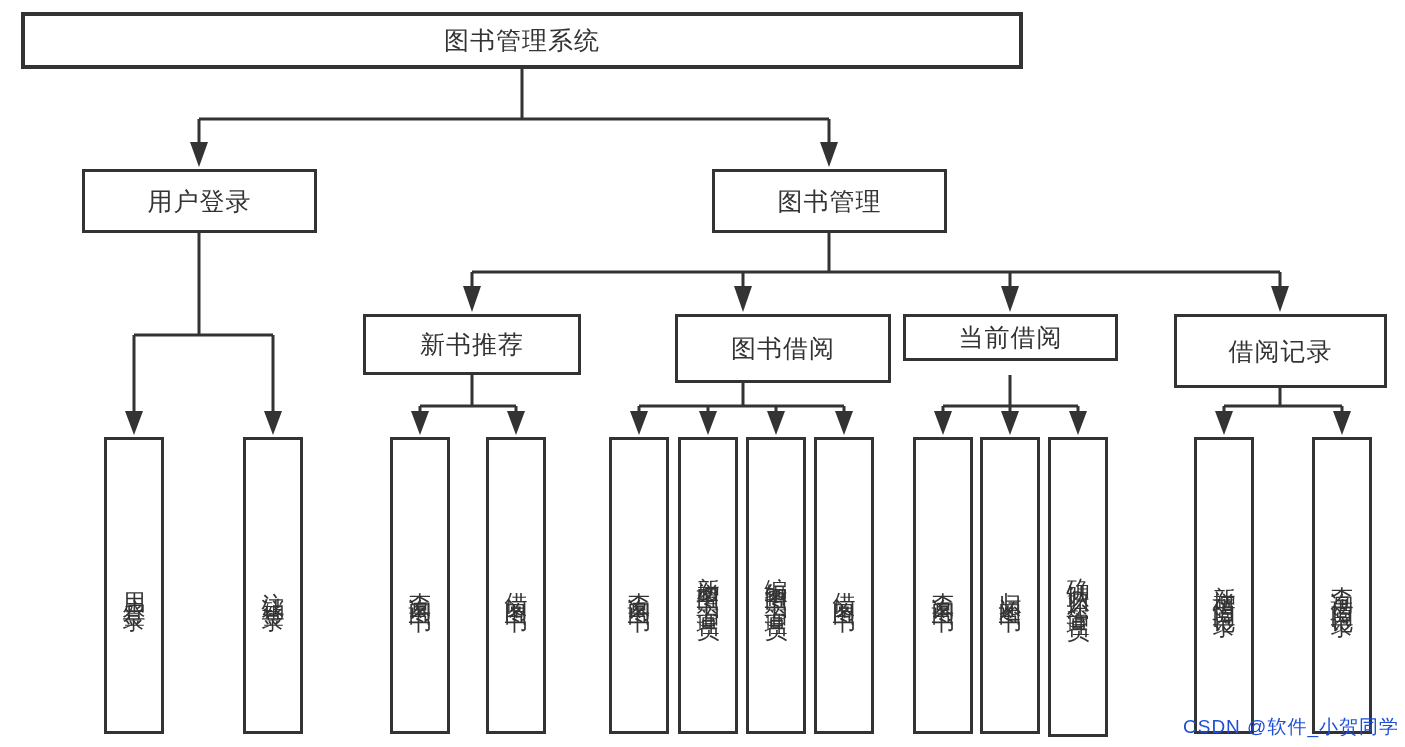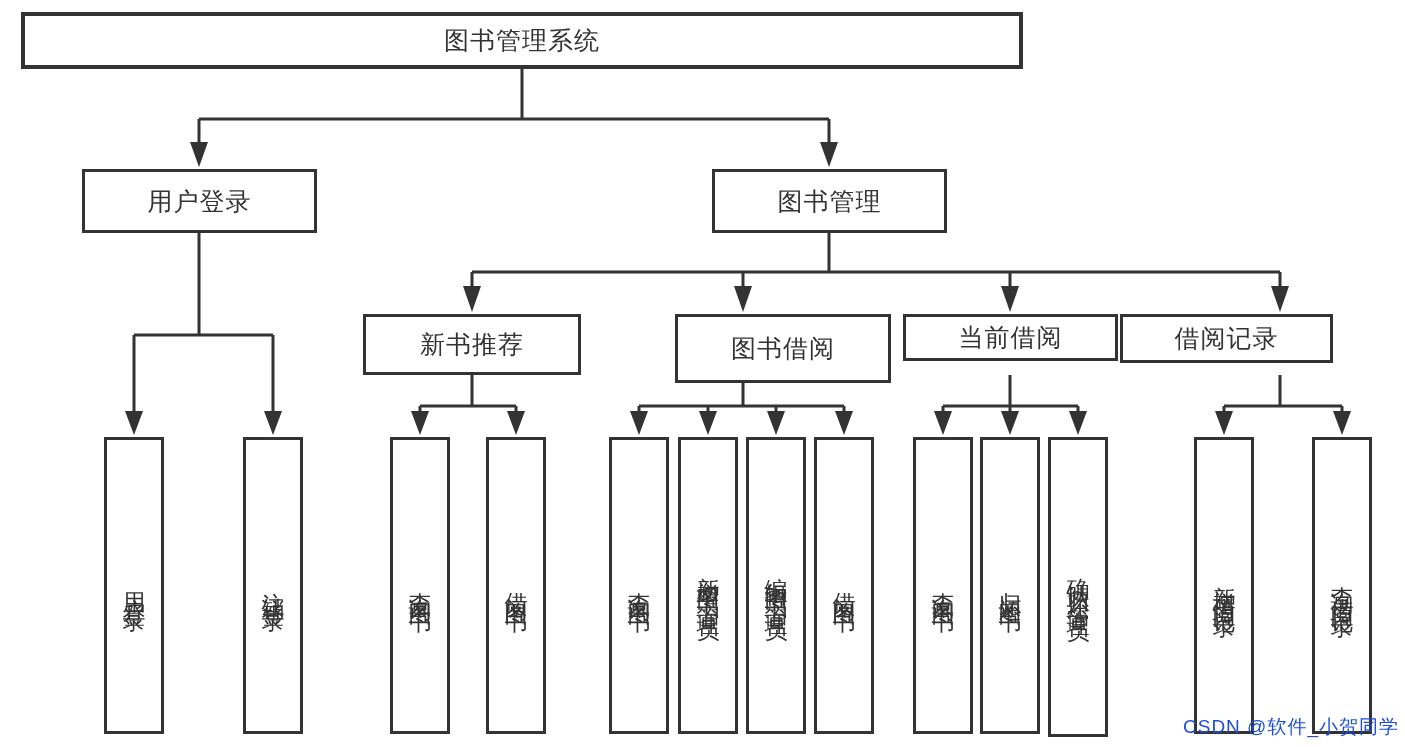--- a/index.html
+++ b/index.html
@@ -79,21 +79,21 @@
 
   <div class="node h" style="left:363px;top:314px;width:218px;height:61px;">
     <span class="lbl">新书推荐</span>
   </div>
   <div class="node h" style="left:635px;top:314px;width:216px;height:69px;margin-left:40px;">
     <span class="lbl">图书借阅</span>
   </div>
   <div class="node h" style="left:903px;top:314px;width:215px;height:47px;">
     <span class="lbl">当前借阅</span>
   </div>
-  <div class="node h" style="left:1120px;top:314px;width:213px;height:49px;">
+  <div class="node h" style="left:1174px;top:314px;width:213px;height:74px;">
     <span class="lbl">借阅记录</span>
   </div>
 
   <div class="node v" style="left:104px;top:437px;width:60px;height:297px;">
     <span class="lbl">用户登录</span>
   </div>
   <div class="node v" style="left:243px;top:437px;width:60px;height:297px;">
     <span class="lbl">注销登录</span>
   </div>
 

